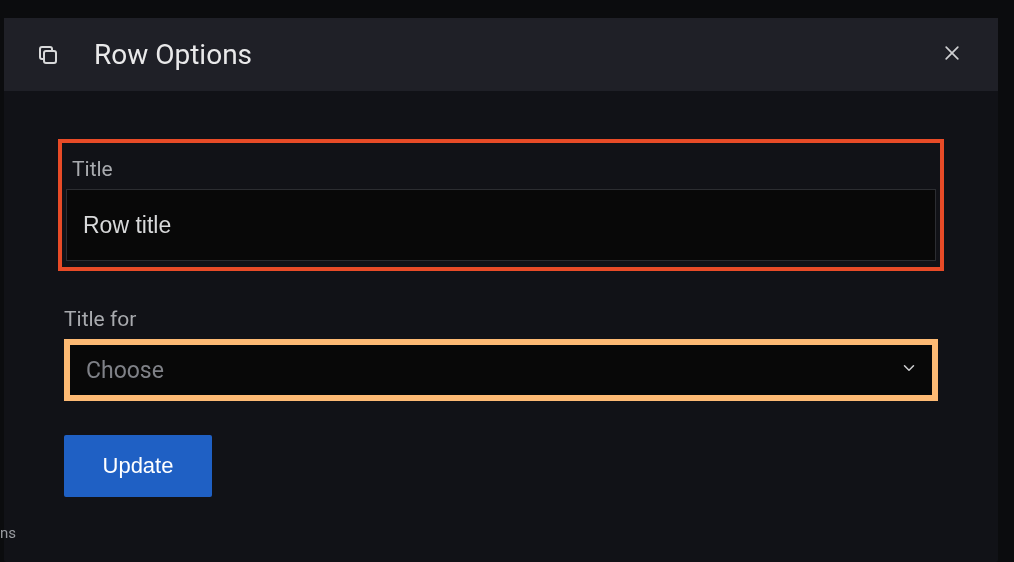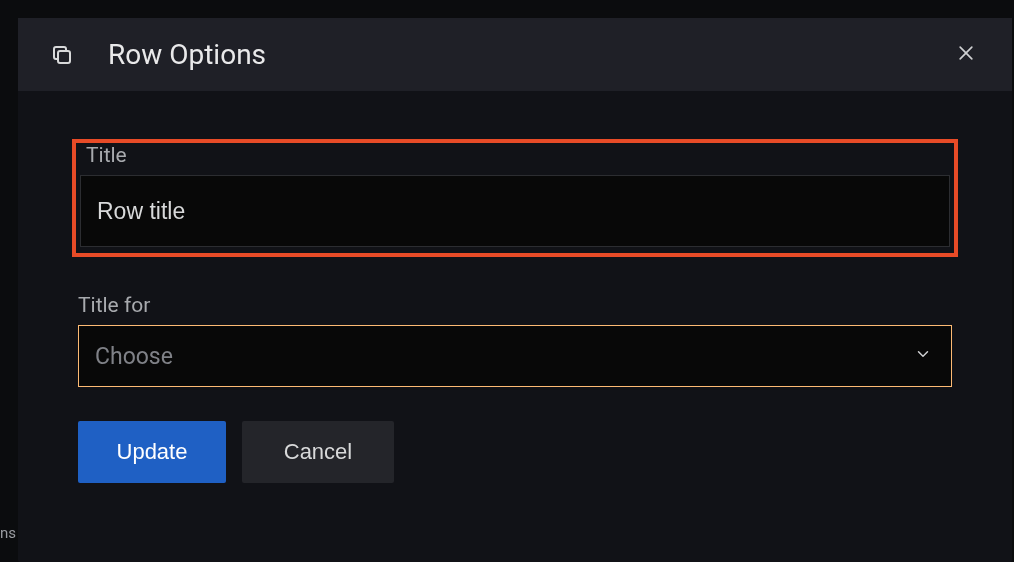--- a/index.html
+++ b/index.html
@@ -6,21 +6,21 @@
     html, body {
       width: 1014px;
       height: 562px;
       background: #0b0c0e;
       font-family: -apple-system, BlinkMacSystemFont, "Segoe UI", Roboto, "Helvetica Neue", Arial, sans-serif;
       color: #d8d9da;
       overflow: hidden;
     }
     .dialog {
       position: absolute;
-      left: 18px;
+      left: 4px;
       top: 18px;
       width: 994px;
       height: 544px;
       background: #111217;
       border-radius: 2px;
     }
     .dialog-header {
       display: flex;
       align-items: center;
       height: 73px;
@@ -57,21 +57,21 @@
     }
     .field-group { }
     .field-label {
       font-size: 21px;
       color: #a8aaae;
       margin-bottom: 8px;
       display: block;
     }
     .highlight-wrap {
       border: 4px solid #e84b27;
-      padding: 0 4px 6px 4px;
+      padding: 14px 4px 6px 4px;
       margin-left: -6px;
       margin-right: -6px;
       margin-top: -4px;
     }
     .highlight-wrap .field-label { margin-left: 6px; }
     .text-input {
       width: 100%;
       height: 72px;
       background: #080808;
       border: 1px solid #2c2d31;
@@ -81,41 +81,41 @@
       outline: none;
     }
     .select-wrap {
       position: relative;
       width: 100%;
     }
     .select-input {
       width: 100%;
       height: 62px;
       background: #080808;
-      border: 1px solid #fdba74;
+      border: 6px solid #fdba74;
       color: #7f8187;
       font-size: 23px;
       padding: 0 16px;
       display: flex;
       align-items: center;
       cursor: pointer;
     }
     .select-chevron {
       position: absolute;
       right: 20px;
       top: 50%;
       transform: translateY(-50%);
       color: #cfd0d2;
       pointer-events: none;
     }
     .gap-1 { height: 36px; }
     .buttons {
       margin-top: 34px;
       display: flex;
-      gap: 16px;
+      gap: 30px;
     }
     .btn {
       height: 62px;
       padding: 0 30px;
       font-size: 22px;
       font-weight: 500;
       border: none;
       cursor: pointer;
       display: flex;
       align-items: center;
@@ -181,19 +181,18 @@
         <span class="select-chevron">
           <svg viewBox="0 0 24 24" width="18" height="18" fill="none" stroke="currentColor" stroke-width="2" stroke-linecap="round" stroke-linejoin="round">
             <polyline points="6 9 12 15 18 9"></polyline>
           </svg>
         </span>
       </div>
     </div>
 
     <div class="buttons">
       <button class="btn btn-primary">Update</button>
-      <button class="btn btn-secondary">Cancel</button>
     </div>
 
   </div>
 </div>
 
 <div class="ns-fragment">ns</div>
 
 </body></html>

